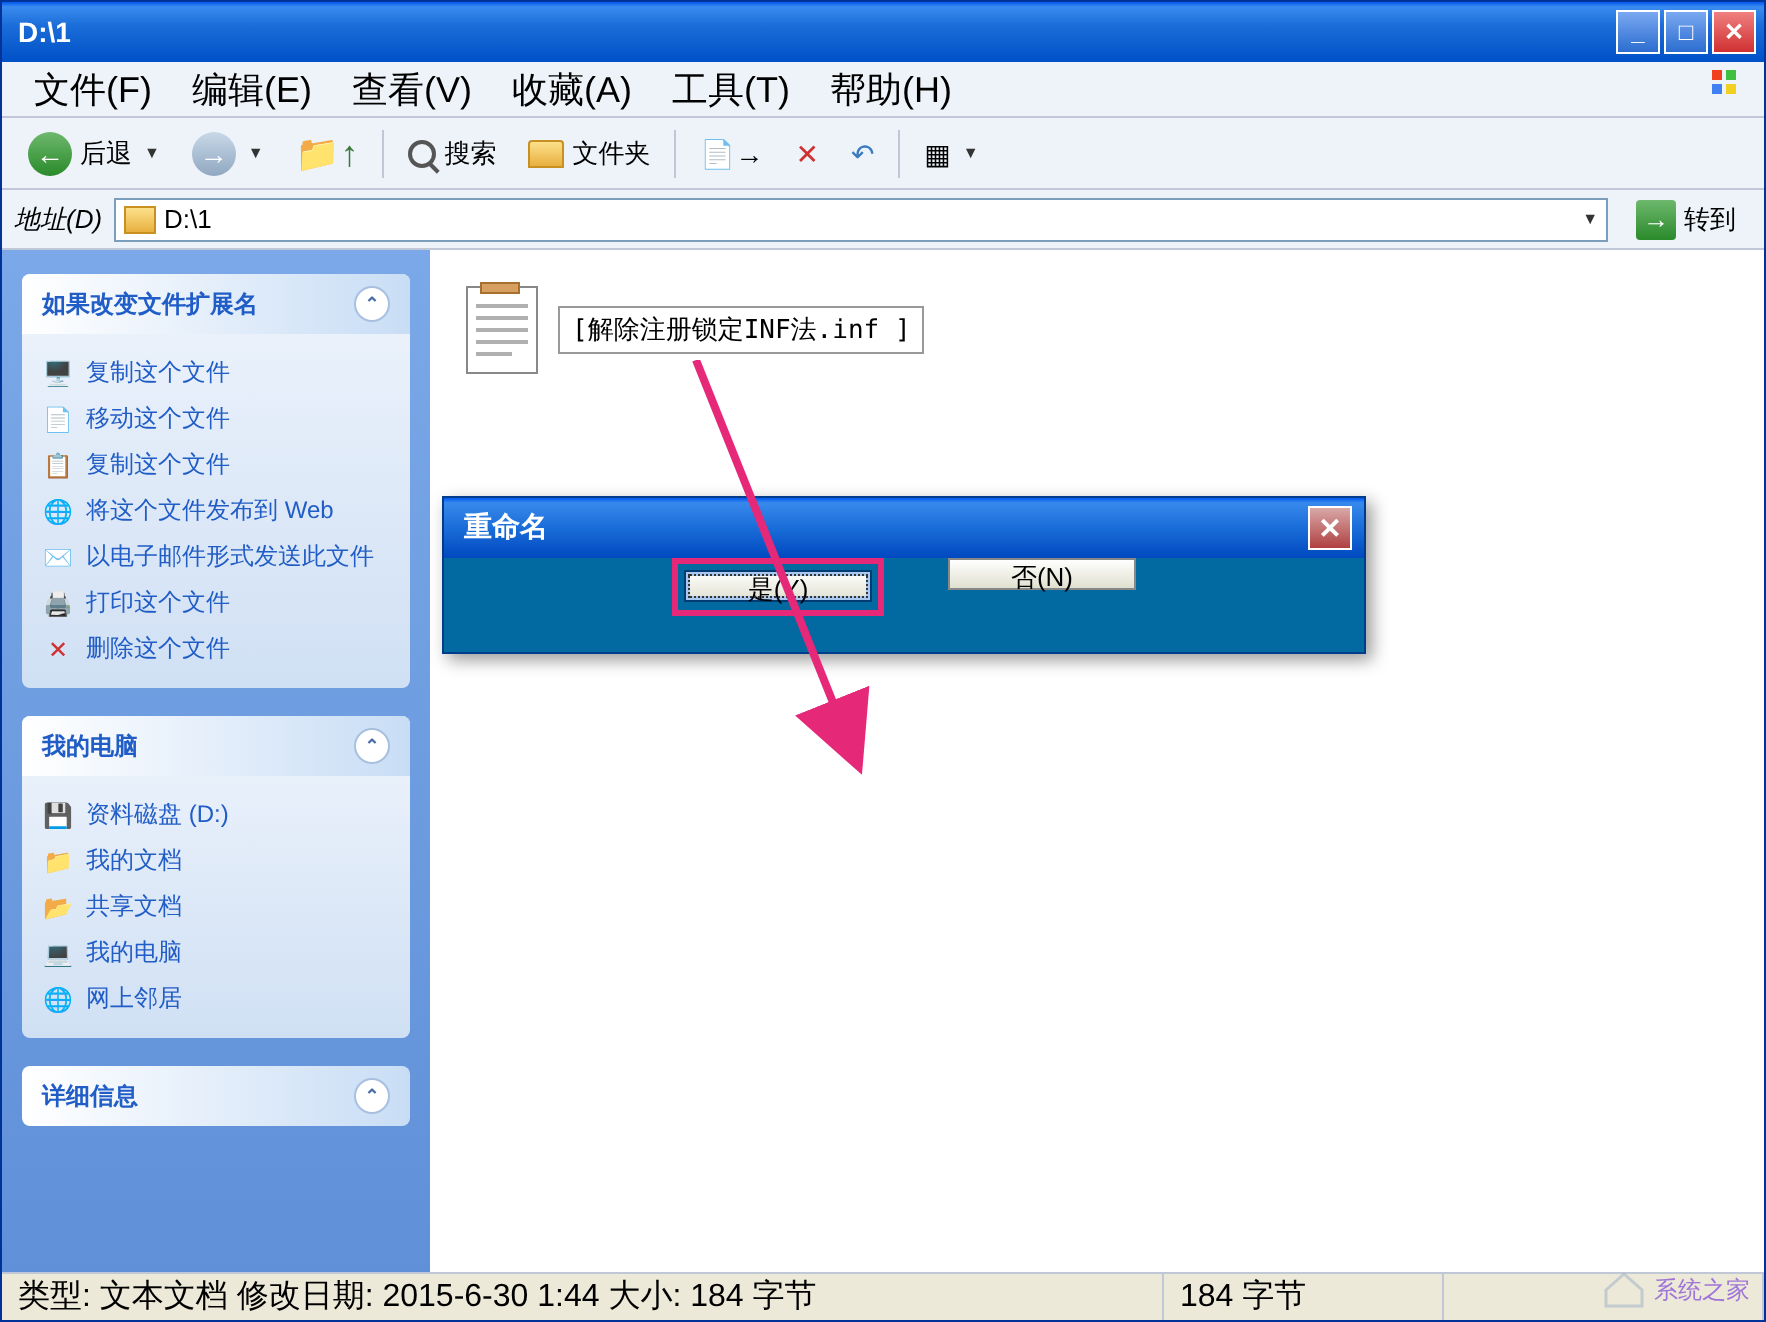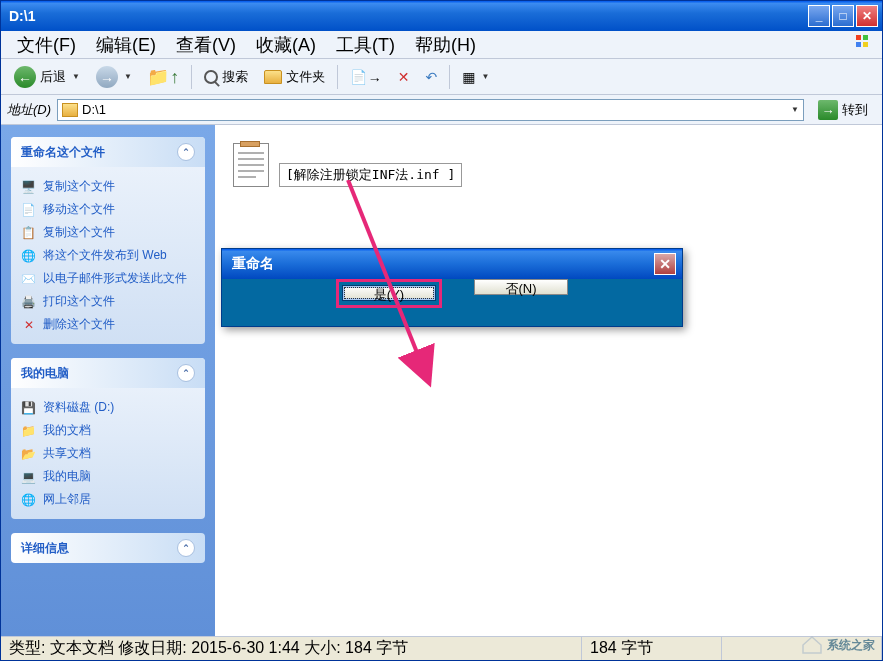--- a/index.html
+++ b/index.html
@@ -43,21 +43,21 @@
     
     .sidebar { width: 214px; background: linear-gradient(to bottom, #7aa8e8, #6090d8); padding: 12px 10px; overflow-y: auto; }
     .panel { background: linear-gradient(to bottom, #eef4fc, #d0e0f4); border-radius: 4px; margin-bottom: 14px; overflow: hidden; }
     .panel-header { background: linear-gradient(to right, #fff, #c8ddf5); padding: 6px 10px; display: flex; align-items: center; justify-content: space-between; font-weight: bold; font-size: 12px; color: #215dc6; }
     .panel-toggle { width: 18px; height: 18px; border: 1px solid #a8c0e0; border-radius: 50%; background: #fff; display: flex; align-items: center; justify-content: center; font-size: 9px; color: #4a6da8; cursor: pointer; }
     .panel-body { padding: 8px 10px; }
     .task-item { display: flex; align-items: center; gap: 6px; padding: 3px 0; color: #215dc6; font-size: 12px; cursor: pointer; }
     .task-icon { width: 16px; height: 16px; display: flex; align-items: center; justify-content: center; font-size: 12px; }
     
     .main-area { flex: 1; background: #fff; position: relative; padding: 18px; }
-    .file-item { display: flex; align-items: flex-end; gap: 10px; }
+    .file-item { display: flex; align-items: center; gap: 10px; }
     .file-icon { width: 36px; height: 44px; border: 1px solid #888; background: #fff; position: relative; display: flex; flex-direction: column; padding: 6px 4px; }
     .inf-line { height: 2px; background: #b0b0b0; margin: 2px 0; }
     .inf-top { width: 60%; height: 6px; background: #d8a060; border: 1px solid #a87030; position: absolute; top: -3px; left: 6px; }
     .file-name { border: 1px solid #999; padding: 2px 6px; font-size: 13px; font-family: monospace; background: #fff; }
     
     .dialog { position: absolute; left: 221px; top: 248px; width: 462px; border: 1px solid #003c8c; box-shadow: 3px 3px 8px rgba(0,0,0,0.4); background: #0369a1; }
     .dialog-titlebar { background: linear-gradient(to bottom, #0058ee 0%, #3889ec 8%, #1a6dd8 50%, #0048c0 100%); height: 30px; display: flex; align-items: center; justify-content: space-between; color: #fff; padding: 0 6px 0 10px; font-weight: bold; font-size: 14px; }
     .dialog-close { width: 22px; height: 22px; background: linear-gradient(to bottom, #d8a8a8, #b04040); border: 1px solid #fff; color: #fff; display: flex; align-items: center; justify-content: center; cursor: pointer; font-weight: bold; }
     .dialog-body { padding: 18px 22px 22px 22px; display: flex; gap: 18px; }
     .warn-icon { width: 34px; height: 34px; }
@@ -69,21 +69,21 @@
     .dlg-btn-yes-wrap { border: 3px solid #e62878; padding: 3px; }
     .dlg-btn-yes { border: 1px solid #003c74; outline: 1px dotted #333; outline-offset: -3px; box-shadow: inset 0 0 0 2px #a8c8f0; }
     
     .arrow-overlay { position: absolute; left: 338px; top: 180px; pointer-events: none; z-index: 10; }
     
     .statusbar { height: 24px; background: #ece9d8; border-top: 1px solid #c0c8d8; display: flex; align-items: center; font-size: 16px; }
     .status-cell { padding: 0 8px; border-right: 1px solid #c0c8d8; height: 100%; display: flex; align-items: center; }
     .status-left { flex: 1; }
     .status-mid { width: 140px; }
     
-    .watermark { position: absolute; right: 8px; bottom: 6px; color: #0c4a6e; font-size: 12px; opacity: 0.6; display: flex; align-items: center; gap: 4px; pointer-events: none; font-weight: bold; }
+    .watermark { position: absolute; right: 8px; bottom: 6px; color: #6d28d9; font-size: 12px; opacity: 0.6; display: flex; align-items: center; gap: 4px; pointer-events: none; }
   </style>
 </head>
 <body>
 
 <div class="window">
 
   <div class="titlebar">
     <span class="titlebar-text">D:\1</span>
     <div class="window-controls">
       <div class="win-btn win-min">_</div>
@@ -158,21 +158,21 @@
       <span>转到</span>
     </div>
   </div>
 
   <div class="content">
 
     <div class="sidebar">
 
       <div class="panel">
         <div class="panel-header">
-          <span>重命名这个文件</span>
+          <span>如果改变文件扩展名</span>
           <div class="panel-toggle">⌃</div>
         </div>
         <div class="panel-body">
           <div class="task-item">
               <span class="task-icon">🖥️</span>
               <span>复制这个文件</span>
             </div>
           <div class="task-item">
               <span class="task-icon">📄</span>
               <span>移动这个文件</span>

